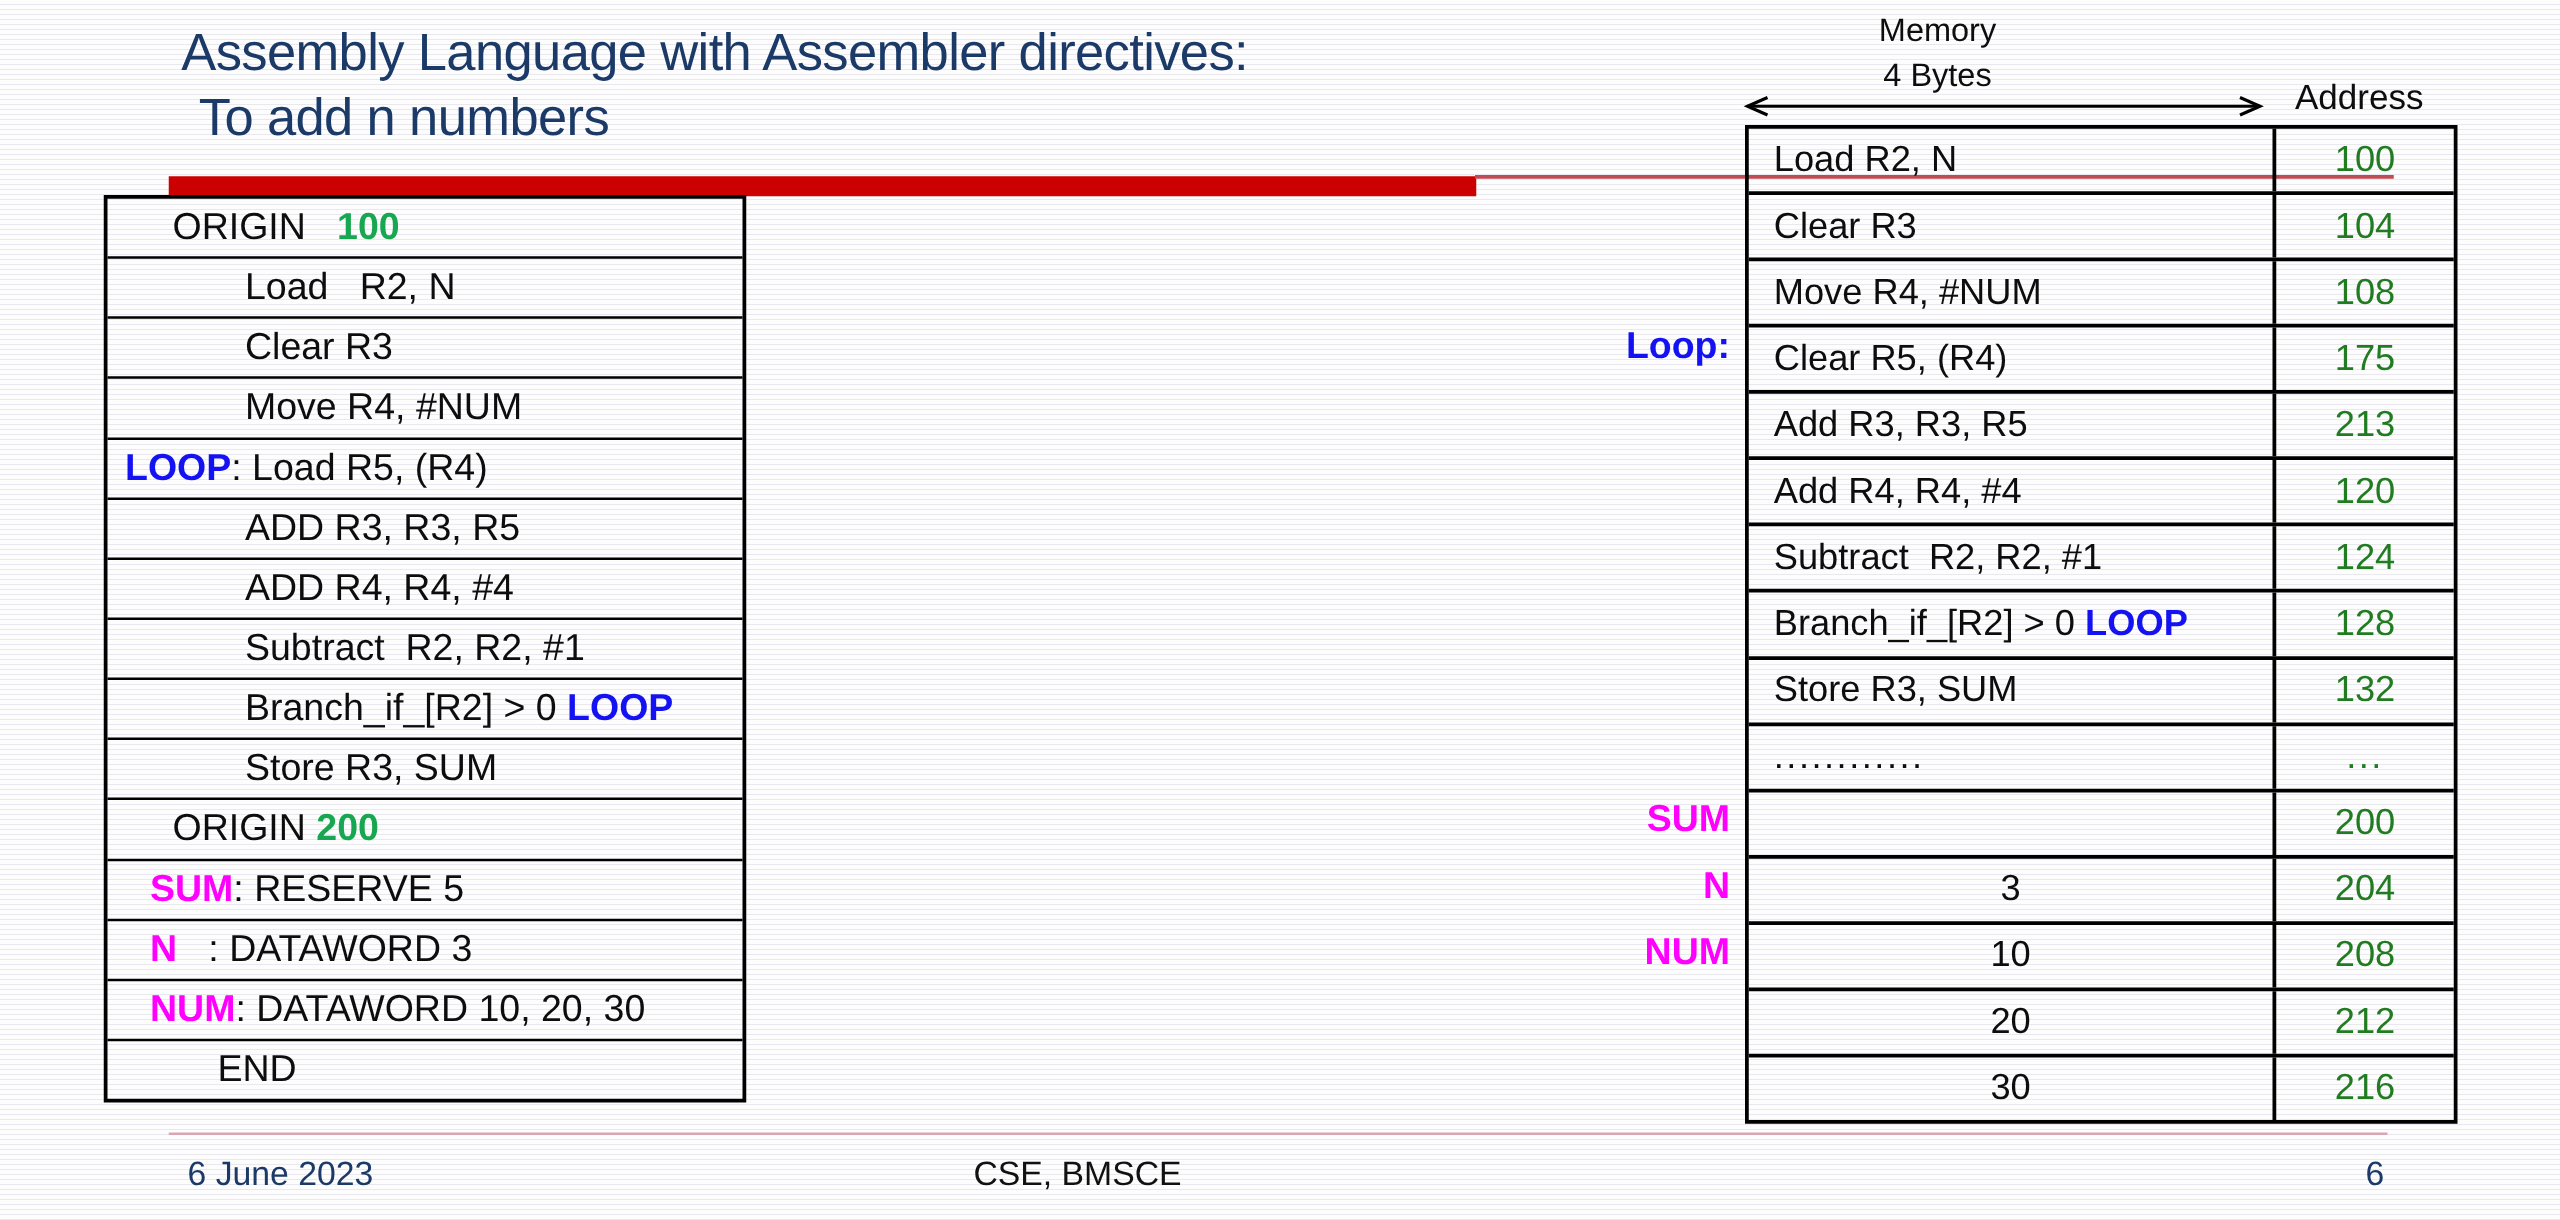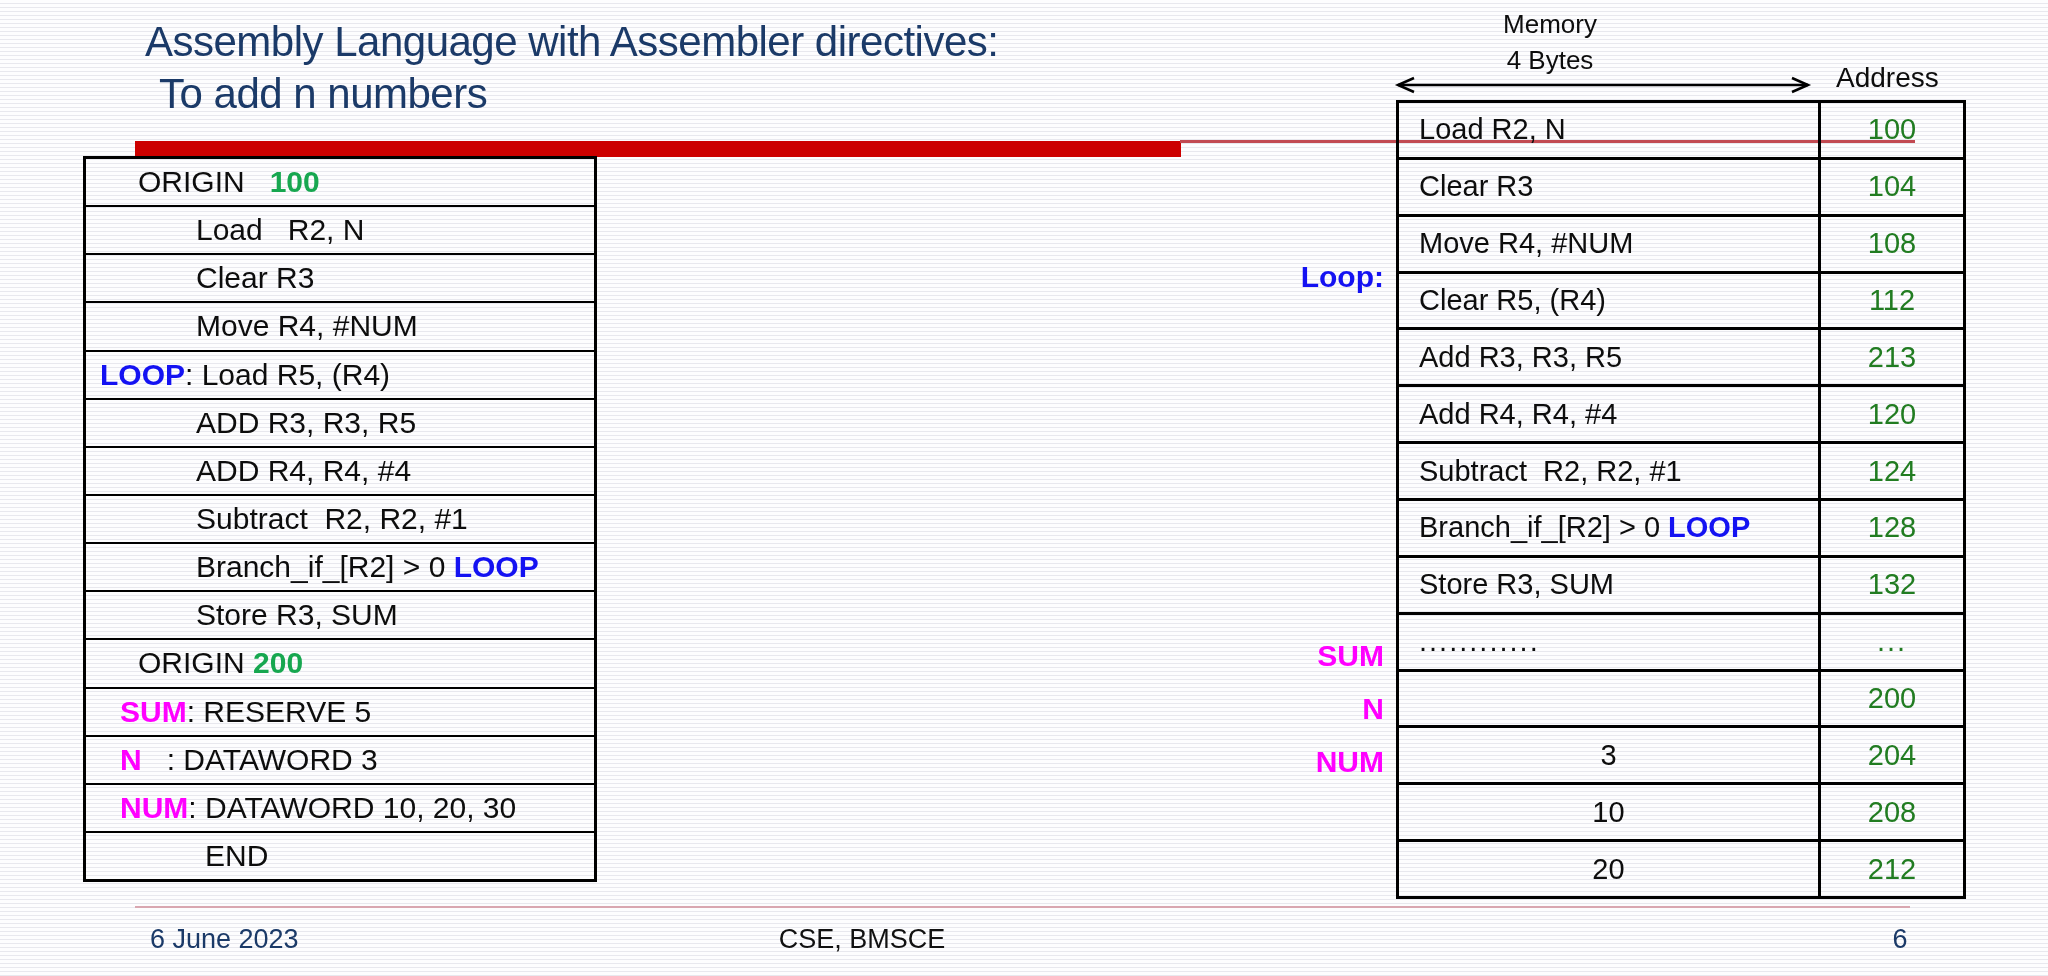--- a/index.html
+++ b/index.html
@@ -42,21 +42,21 @@
   .code-row{
     flex:1;display:flex;align-items:center;
     border-bottom:2px solid #000;
     font-size:30px;white-space:pre;
   }
   .code-row:last-child{border-bottom:none;}
   .ind-a{padding-left:110px;}  
   .ind-b{padding-left:52px;}  
   .ind-c{padding-left:14px;}   
   .ind-d{padding-left:34px;}   
-  .ind-e{padding-left:119px;}  
+  .ind-e{padding-left:88px;}  
   
   .mem-table{
     position:absolute;left:1396px;top:100px;width:570px;height:799px;
     box-sizing:border-box;border:3px solid #000;
     display:flex;flex-direction:column;
   }
   .mem-row{
     flex:1;display:grid;grid-template-columns:422px 1fr;
     border-bottom:3px solid #000;
   }
@@ -166,21 +166,21 @@
     <div class="mem-row">
         <div class="mem-cell"><span>Clear R3</span></div>
         <div class="addr-cell">104</div>
       </div>
     <div class="mem-row">
         <div class="mem-cell"><span>Move R4, #NUM</span></div>
         <div class="addr-cell">108</div>
       </div>
     <div class="mem-row">
         <div class="mem-cell"><span>Clear R5, (R4)</span></div>
-        <div class="addr-cell">112</div>
+        <div class="addr-cell">175</div>
       </div>
     <div class="mem-row">
         <div class="mem-cell"><span>Add R3, R3, R5</span></div>
         <div class="addr-cell">213</div>
       </div>
     <div class="mem-row">
         <div class="mem-cell"><span>Add R4, R4, #4</span></div>
         <div class="addr-cell">120</div>
       </div>
     <div class="mem-row">
@@ -207,20 +207,24 @@
         <div class="mem-cell center"><span>3</span></div>
         <div class="addr-cell">204</div>
       </div>
     <div class="mem-row">
         <div class="mem-cell center"><span>10</span></div>
         <div class="addr-cell">208</div>
       </div>
     <div class="mem-row">
         <div class="mem-cell center"><span>20</span></div>
         <div class="addr-cell">212</div>
+      </div>
+    <div class="mem-row">
+        <div class="mem-cell center"><span>30</span></div>
+        <div class="addr-cell">216</div>
       </div>
   </div>
 
   <div class="footer-line"></div>
   <div class="footer-date">6 June 2023</div>
   <div class="footer-center">CSE, BMSCE</div>
   <div class="slide-number">6</div>
 
 </div>
 

